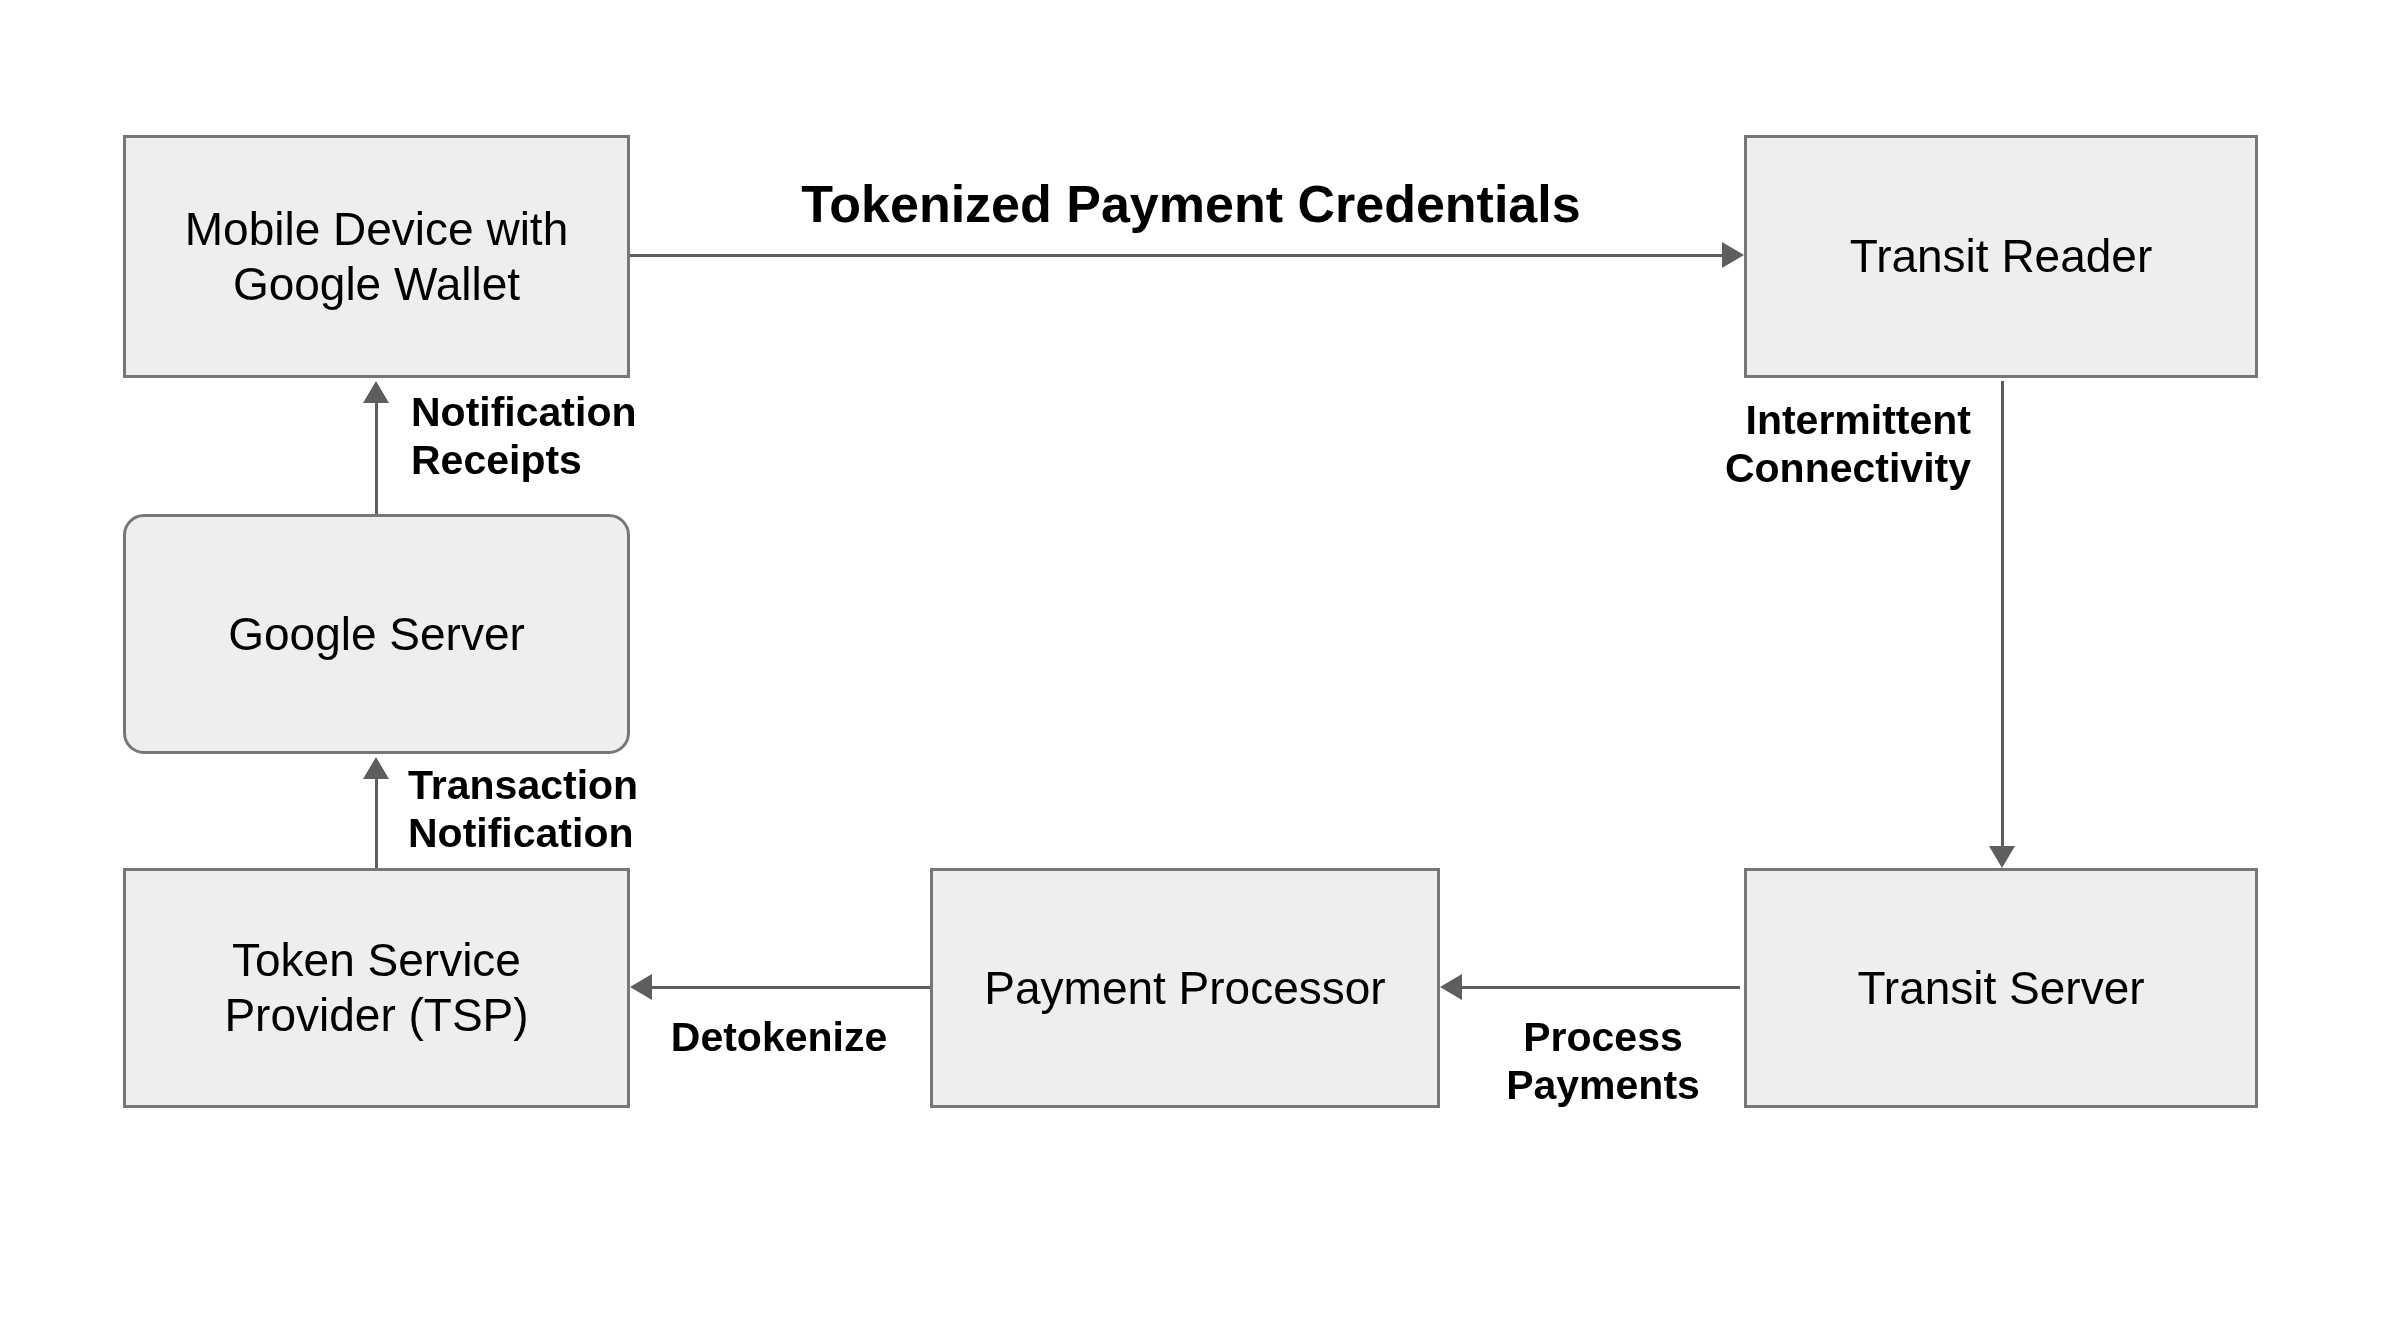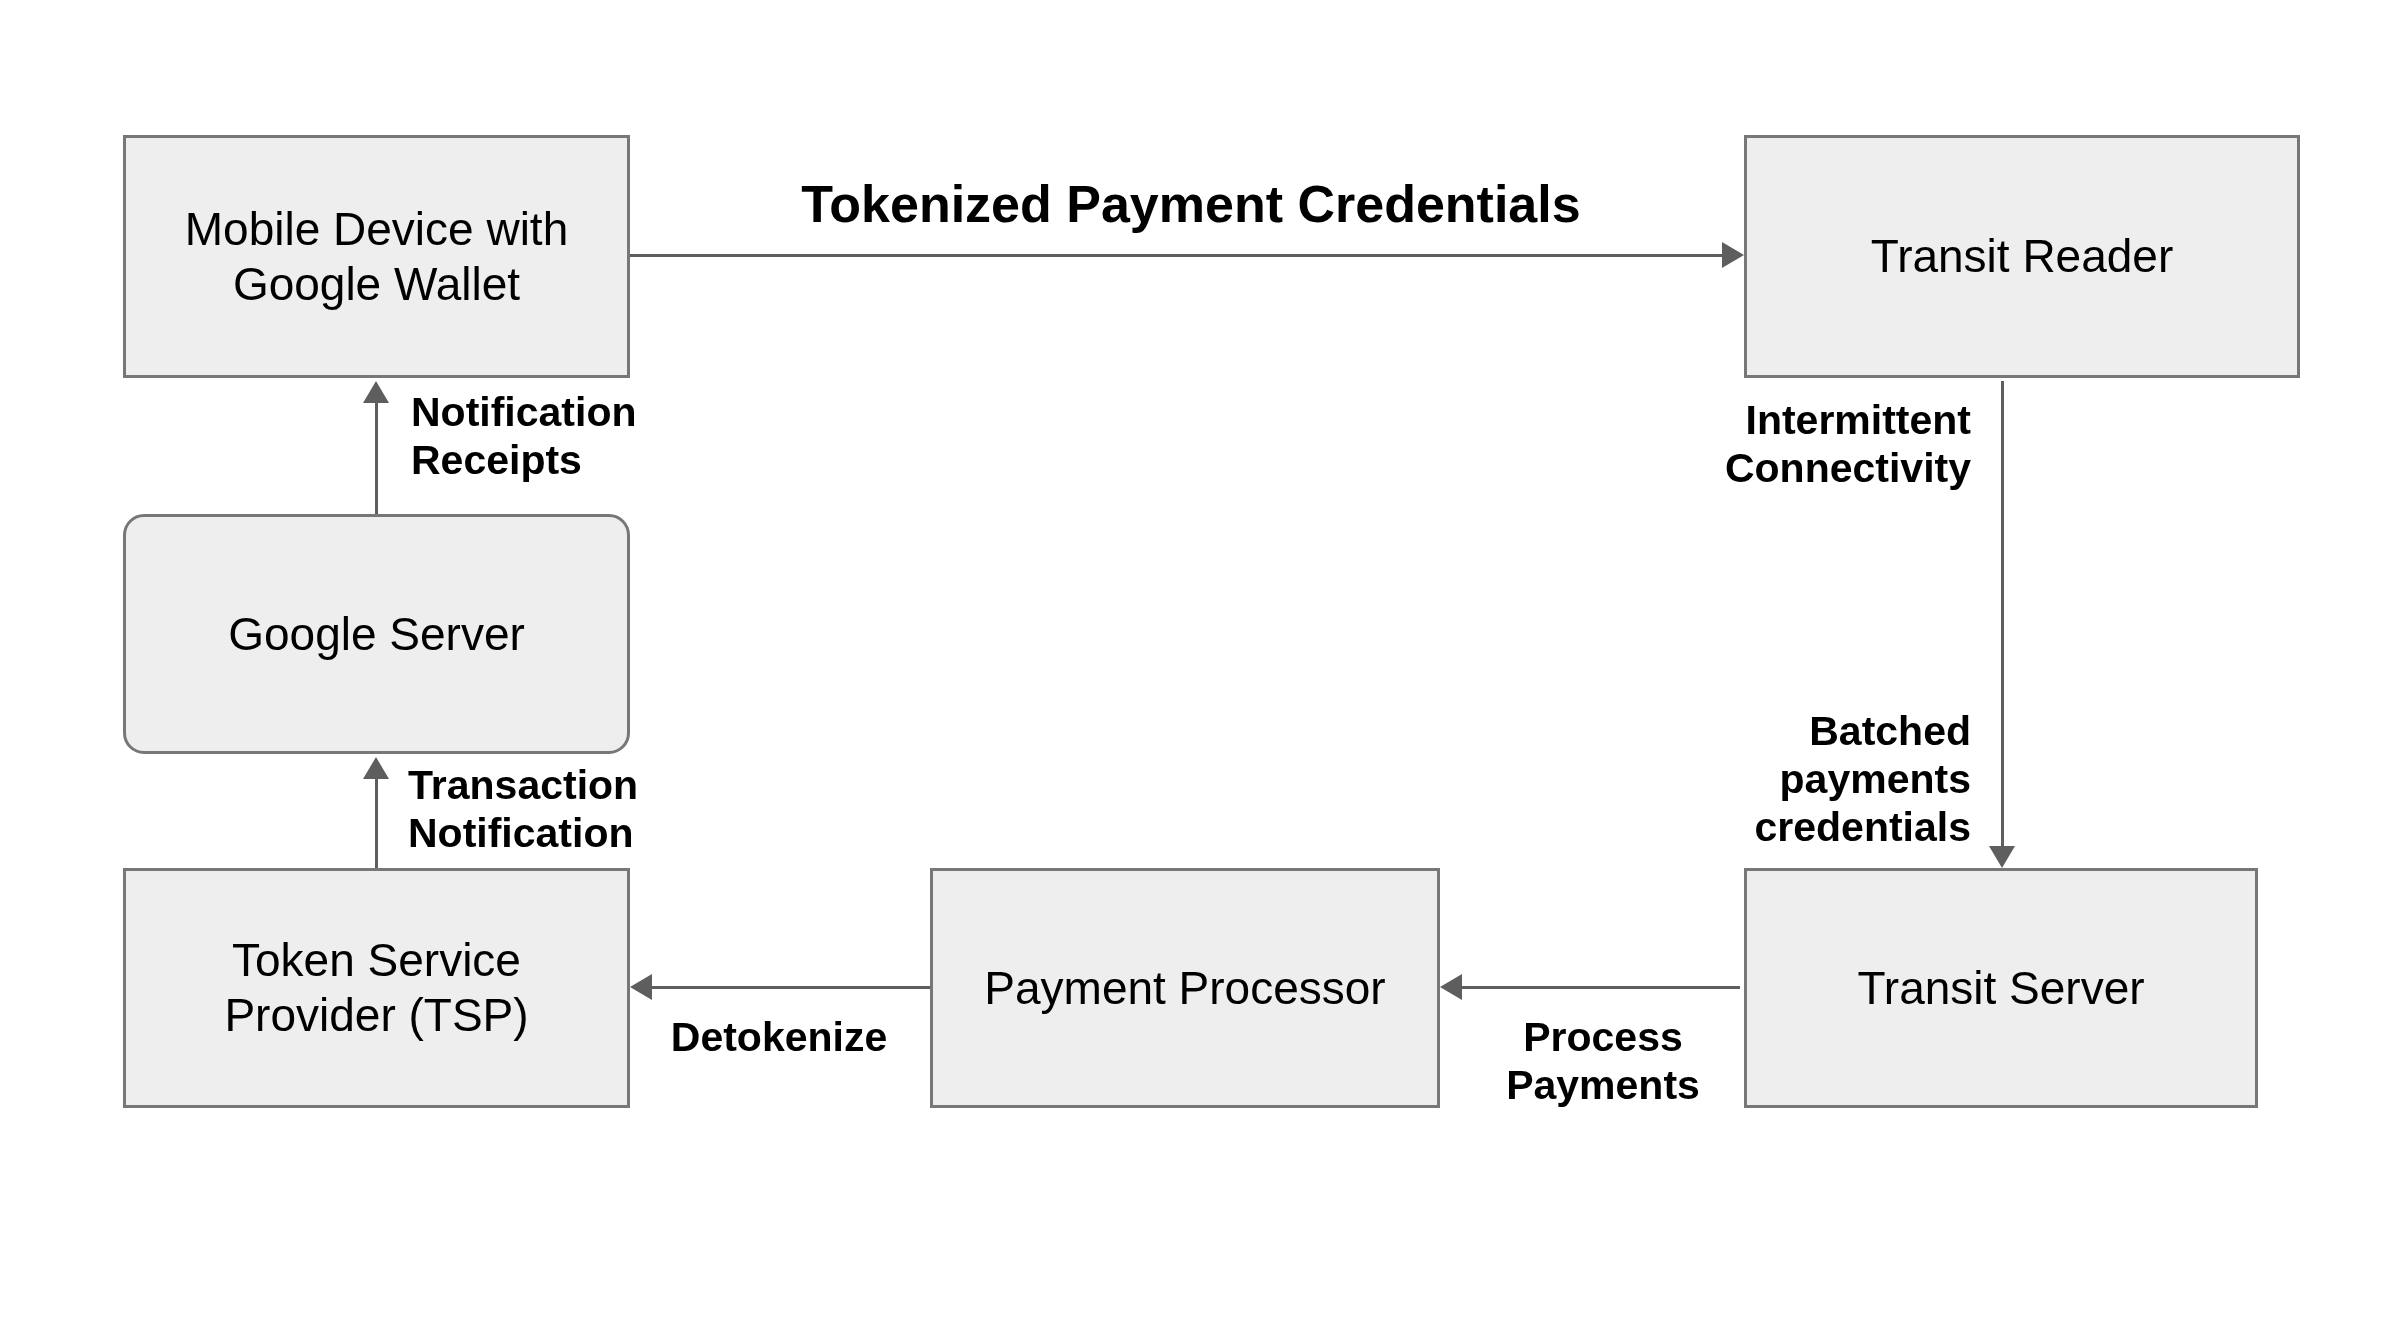--- a/index.html
+++ b/index.html
@@ -90,21 +90,21 @@
 </head>
 <body>
 
 <div class="stage" style="--bg: #ffffff; --box-fill: #eeeeee; --box-border: #777777; --arrow: #5e5e5e; --text: #000000; --label: #000000;">
 
   <div class="node" style="left:110px; top:135px; width:507px; height:243px;">
     <div class="node-label">Mobile Device with
 Google Wallet</div>
   </div>
 
-  <div class="node" style="left:1731px; top:135px; width:556px; height:243px;">
+  <div class="node" style="left:1731px; top:135px; width:514px; height:243px;">
     <div class="node-label">Transit Reader</div>
   </div>
 
   <div class="node" style="left:110px; top:514px; width:507px; height:240px;border-radius:21px;">
     <div class="node-label">Google Server</div>
   </div>
 
   <div class="node" style="left:110px; top:868px; width:507px; height:240px;">
     <div class="node-label">Token Service
 Provider (TSP)</div>
@@ -124,23 +124,20 @@
 
   <div class="shaft-v" style="left:362px; top:400px; height:114px;"></div>
   <div class="arrow-up" style="left:350px; top:381px;"></div>
   <div class="edge-label" style="left:398px; top:388px;">Notification
 Receipts</div>
 
   <div class="shaft-v" style="left:1988px; top:381px; height:466px;"></div>
   <div class="arrow-down" style="left:1976px; top:846px;"></div>
   <div class="edge-label right-align" style="right:431px; top:396px;">Intermittent
 Connectivity</div>
-  <div class="edge-label right-align" style="right:431px; top:707px;">Batched
-payments
-credentials</div>
 
   <div class="shaft-v" style="left:362px; top:777px; height:91px;"></div>
   <div class="arrow-up" style="left:350px; top:757px;"></div>
   <div class="edge-label" style="left:395px; top:761px;">Transaction
 Notification</div>
 
   <div class="shaft-h" style="left:637px; top:986px; width:280px;"></div>
   <div class="arrow-left" style="left:617px; top:974px;"></div>
   <div class="edge-label center" style="left:766px; top:1013px;">Detokenize</div>
 

